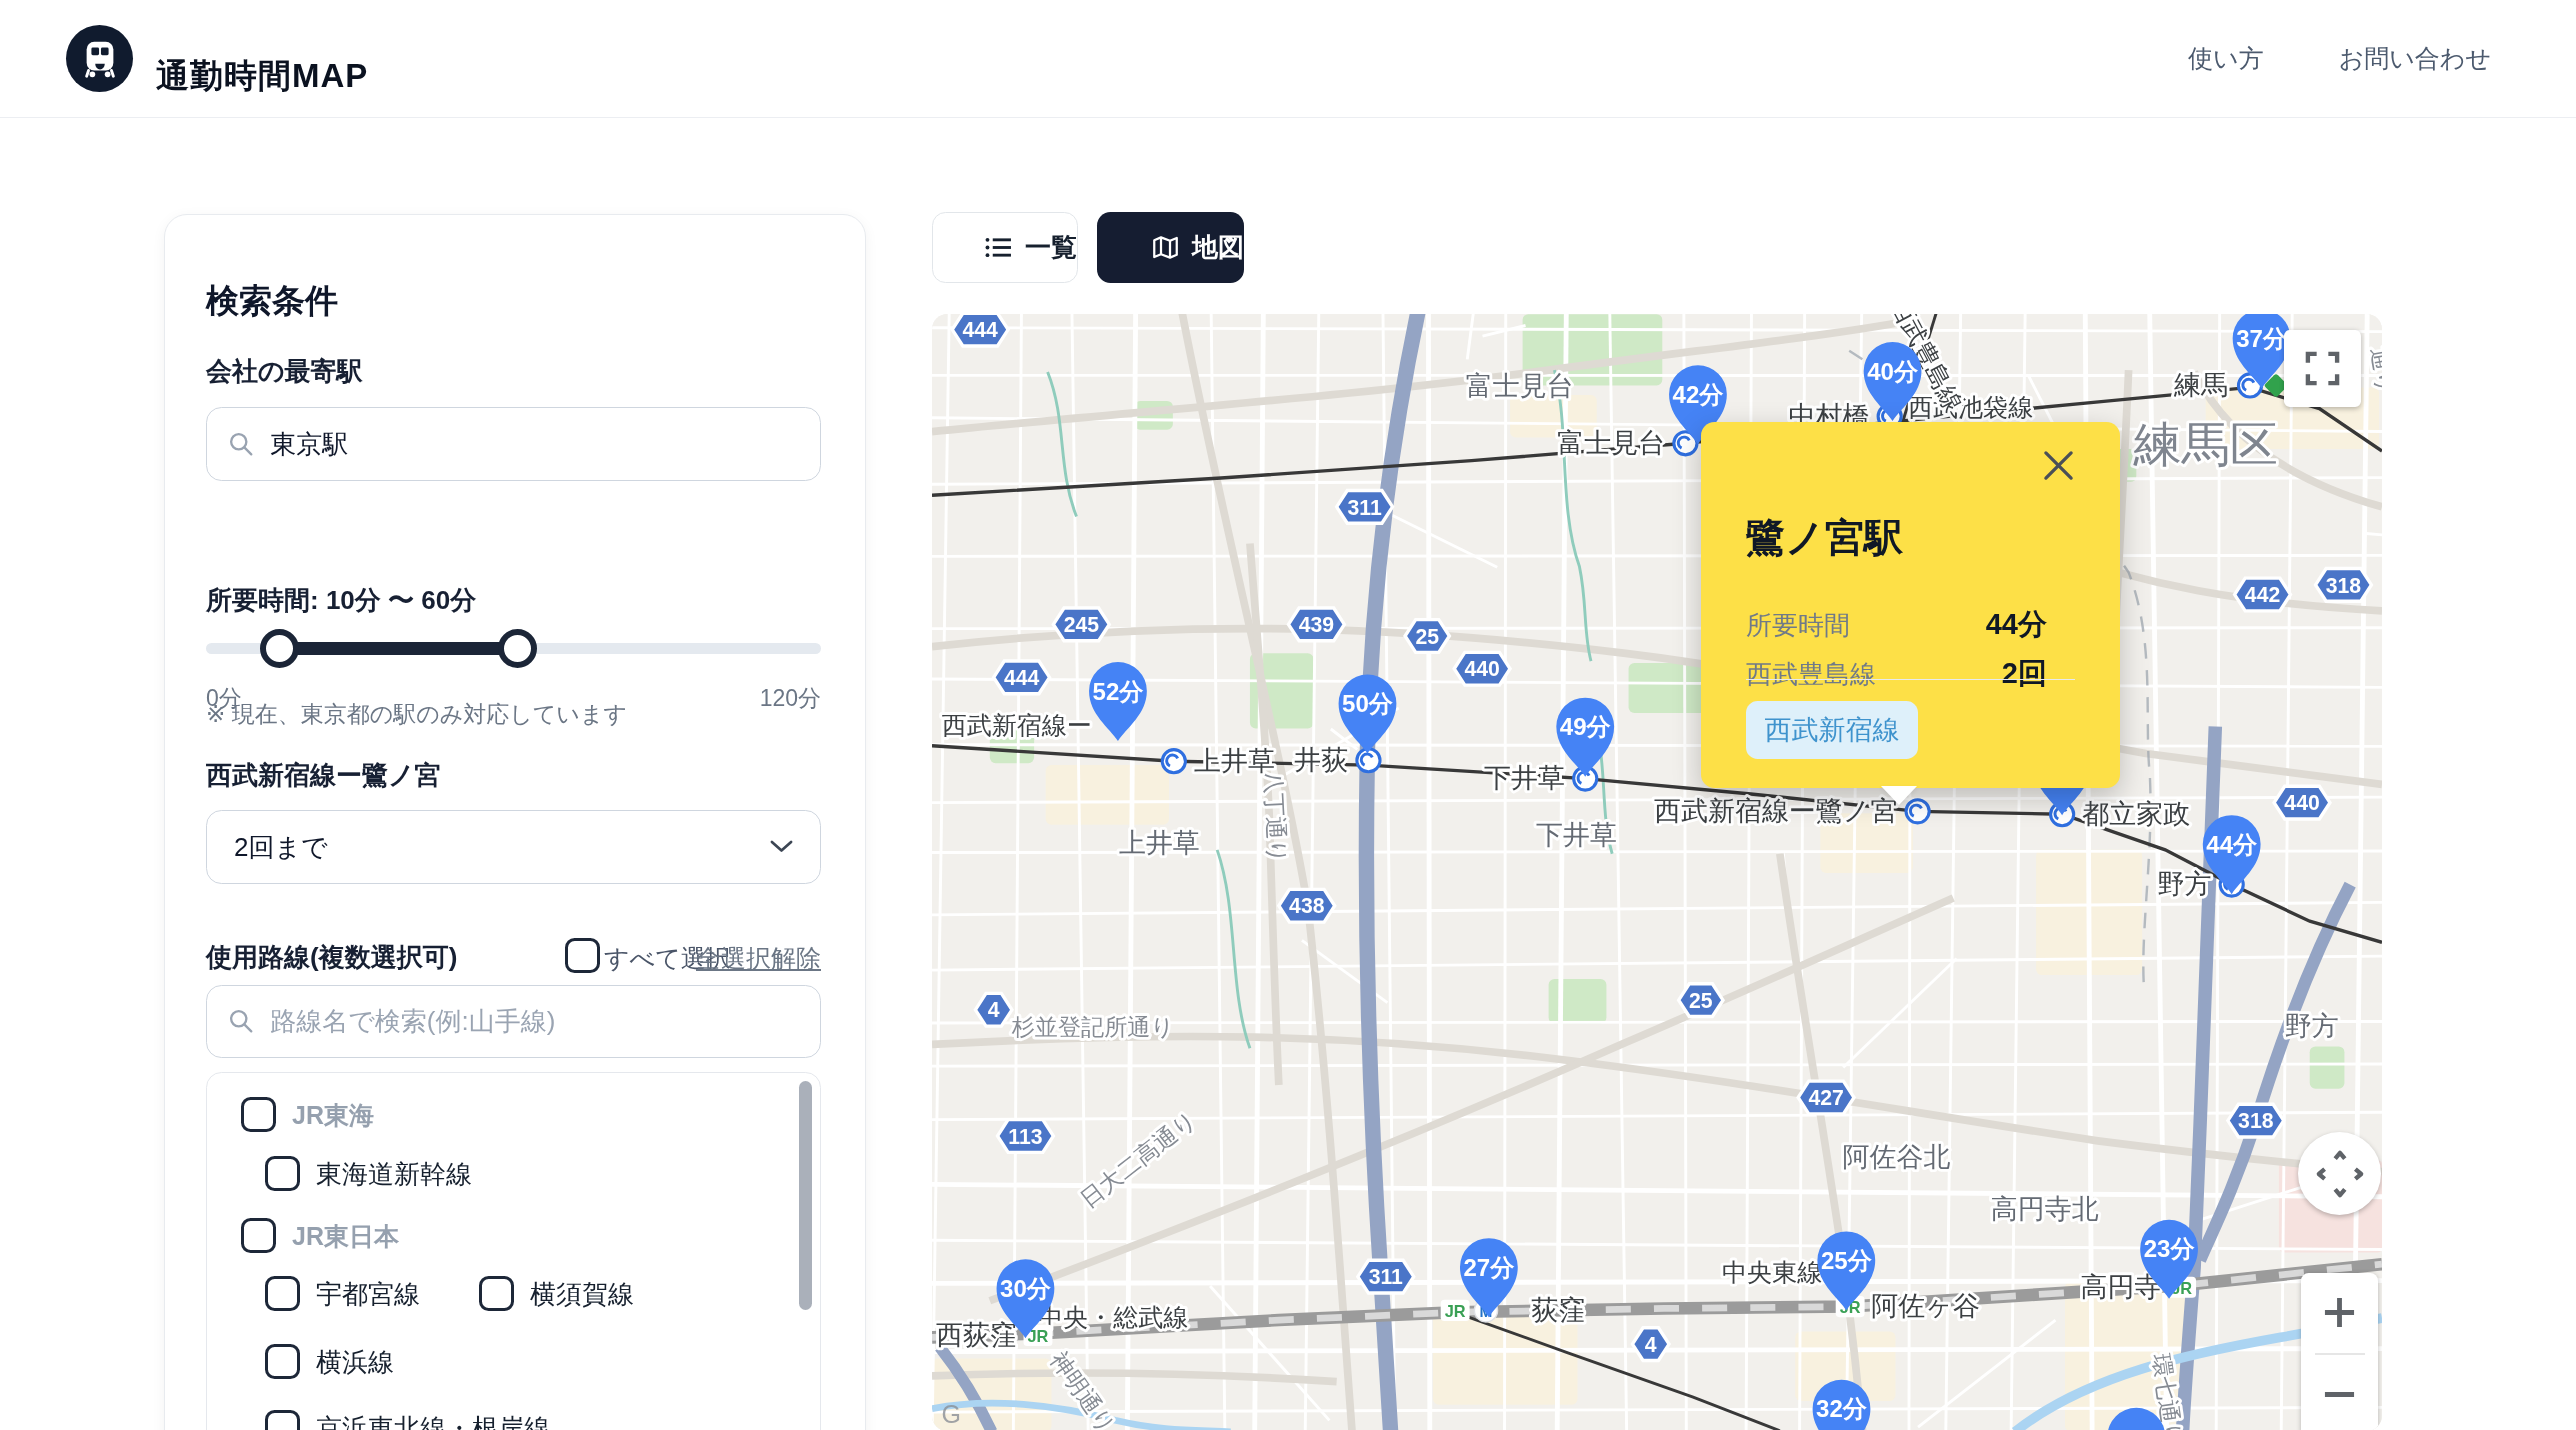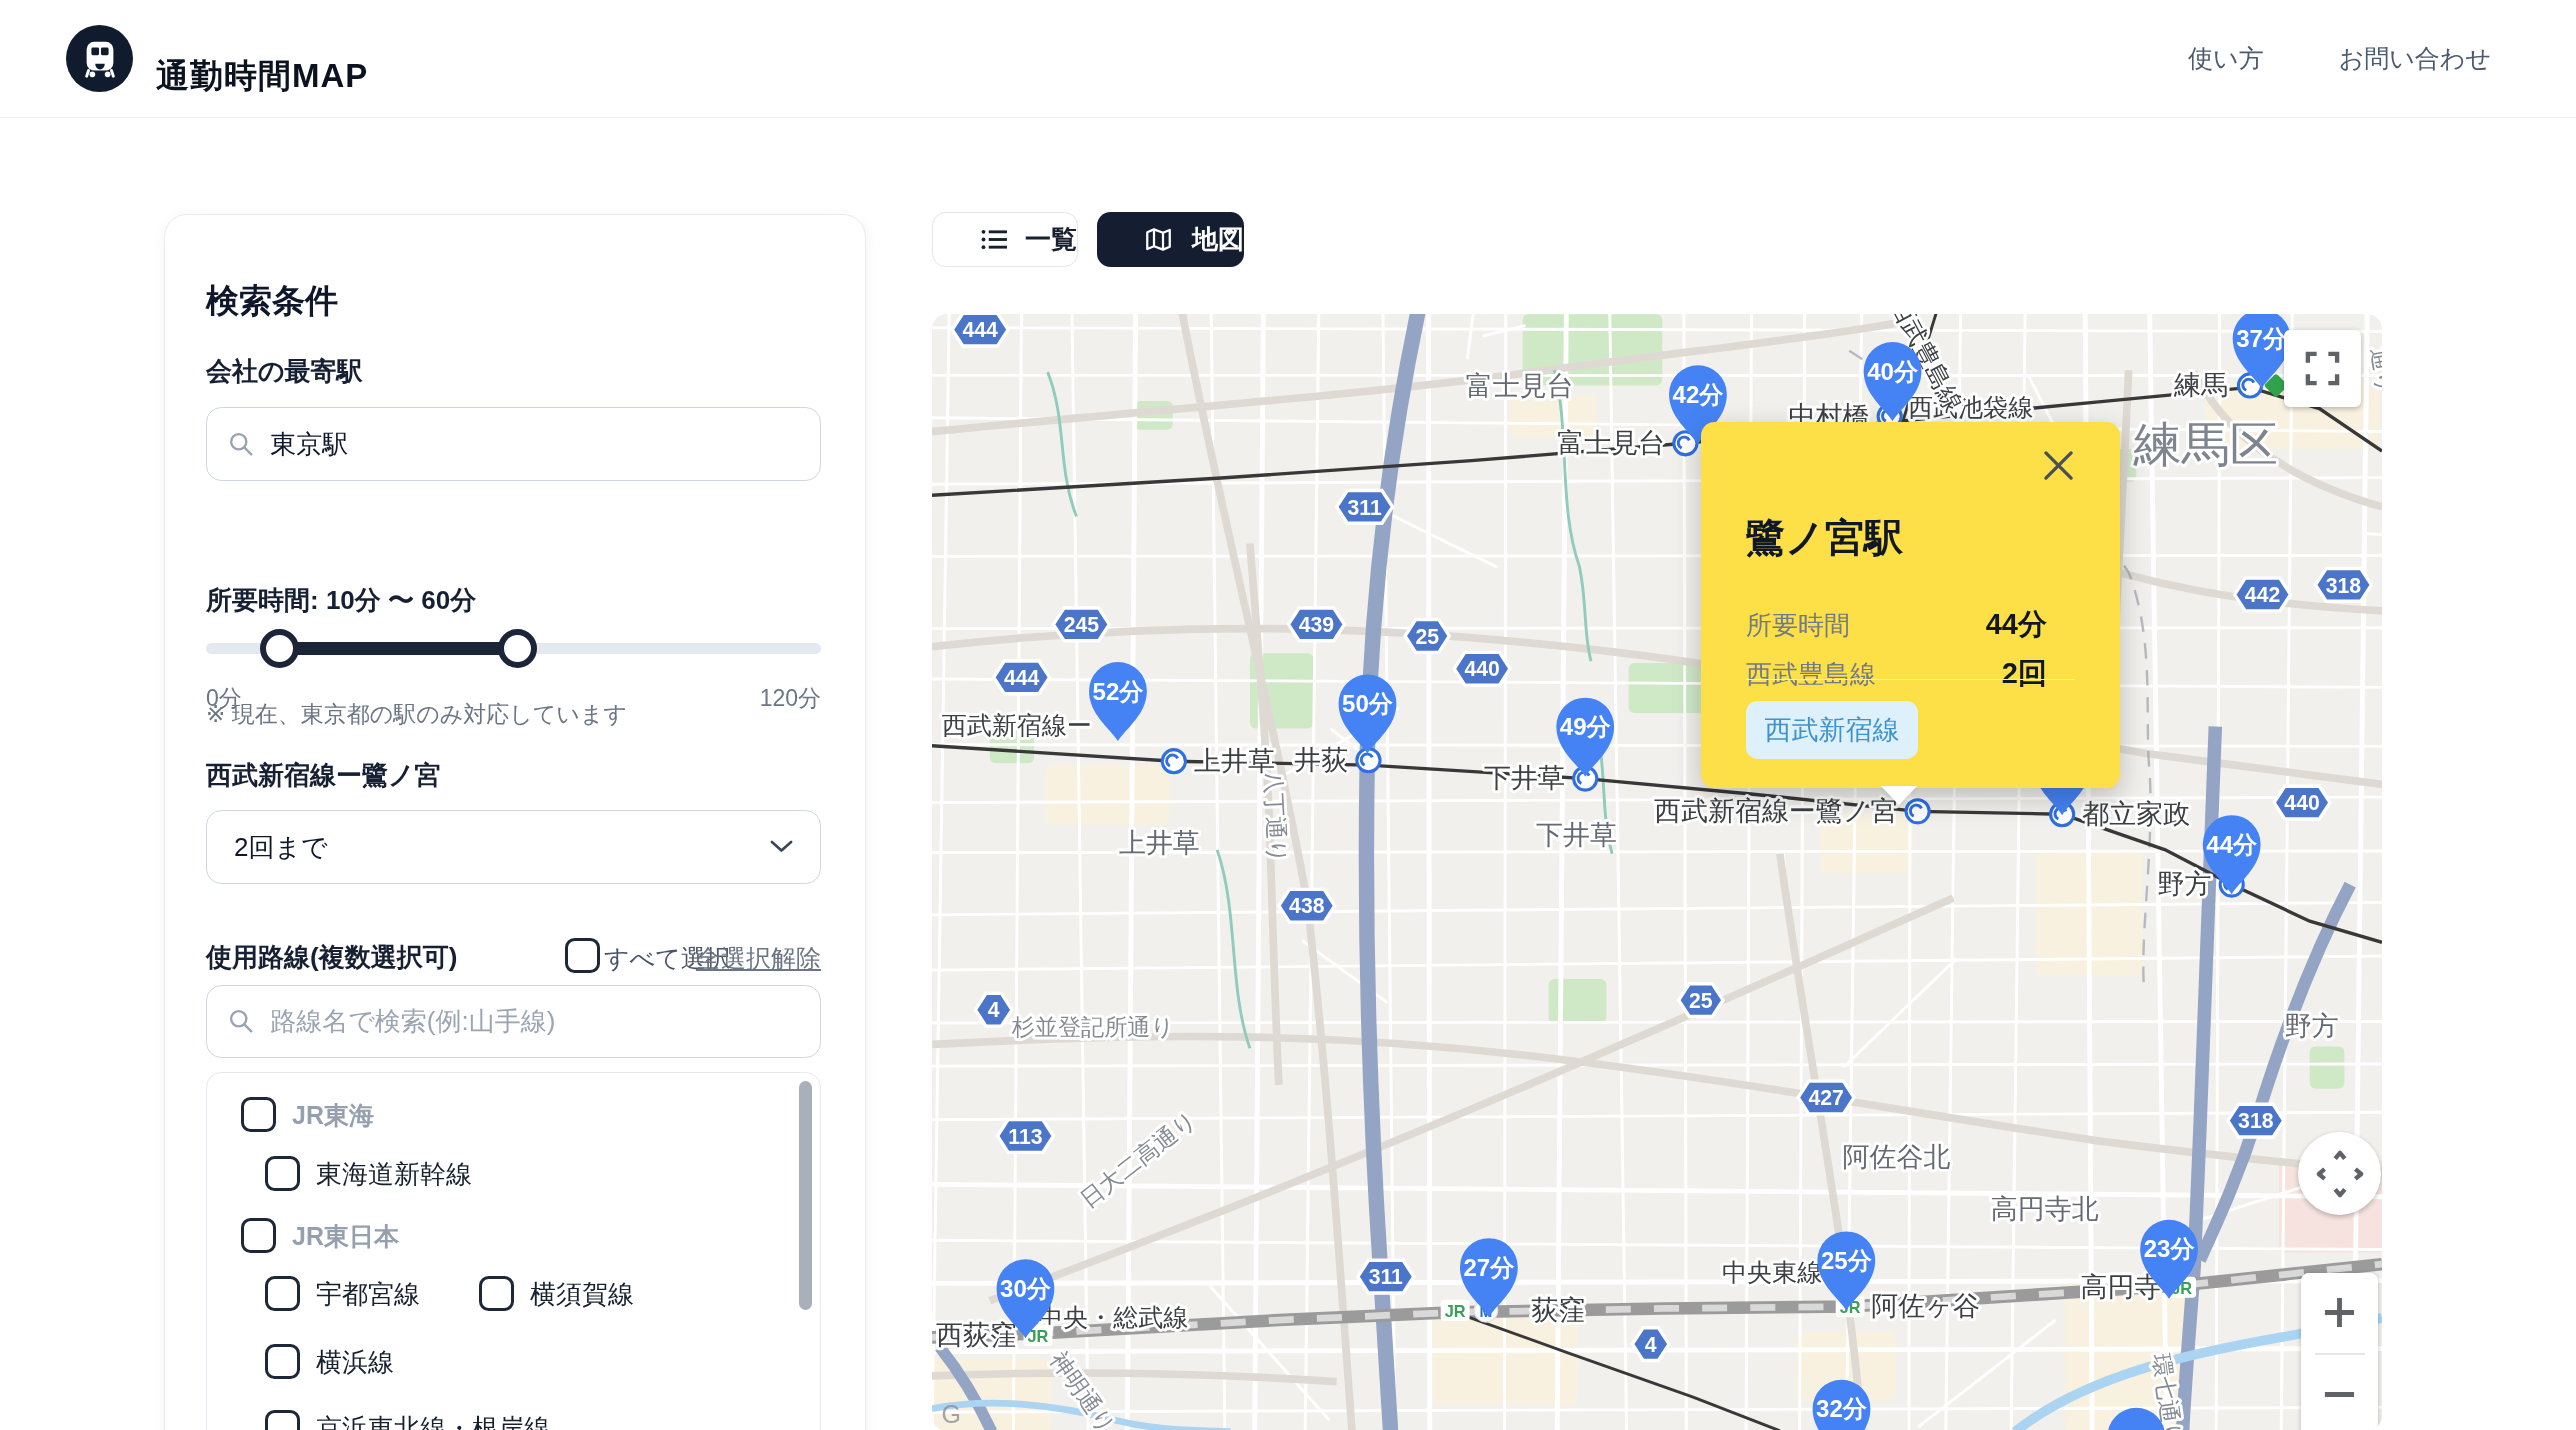--- a/index.html
+++ b/index.html
@@ -45,22 +45,22 @@
         border-radius:9.6px; cursor:pointer; }
   .select-all-label { position:absolute; left:398px; top:5.8px; font-size:25px; color:#4a5568; }
   .clear-all { position:absolute; right:0; top:5.8px; font-size:25px; color:#6b7685; text-decoration:underline; cursor:pointer; }
   .line-list { position:absolute; left:41px; top:857px; width:615px; height:674px; border:1.9px solid #e5e8ed;
                border-radius:15.4px; background:#fff; overflow:hidden; }
   .line-list .row-label { position:absolute; font-size:26px; color:#16202e; height:37px; line-height:37px; }
   .line-list .grp-label { position:absolute; font-size:25px; font-weight:700; color:#95a0ae; height:37px; line-height:37px; }
   .scroll-thumb { position:absolute; right:7.7px; top:7.7px; width:13.5px; height:229px; background:#aab0ba; border-radius:7.7px; }
 
   
-  .tab { position:absolute; top:212px; height:55px; border-radius:13.5px; display:flex; align-items:center;
-         justify-content:space-between; gap:13.5px; font-size:26px; font-weight:700; cursor:pointer;padding-left:48px; }
+  .tab { position:absolute; top:212px; height:71px; border-radius:13.5px; display:flex; align-items:center;
+         justify-content:flex-end; gap:13.5px; font-size:26px; font-weight:700; cursor:pointer;padding-left:48px; }
   .tab-list { left:932px; width:146px; background:#fff; border:1.9px solid #e2e6ea; color:#16202e; }
   .tab-map  { left:1097px; width:147px; background:#151d31; color:#fff; }
 
   
   .map { position:absolute; left:932px; top:314px; width:1450px; height:1117px; border-radius:15.4px;
          overflow:hidden; background:#f2f0ec; }
   .map svg.canvas { position:absolute; left:0; top:0; }
   .map-btn { position:absolute; background:#fff; box-shadow:0 1.9px 5.8px rgba(0,0,0,.25); display:flex;
              align-items:center; justify-content:center; cursor:pointer; }
   .btn-full { right:21px; top:16.4px; width:77px; height:77px; border-radius:5.8px; }

